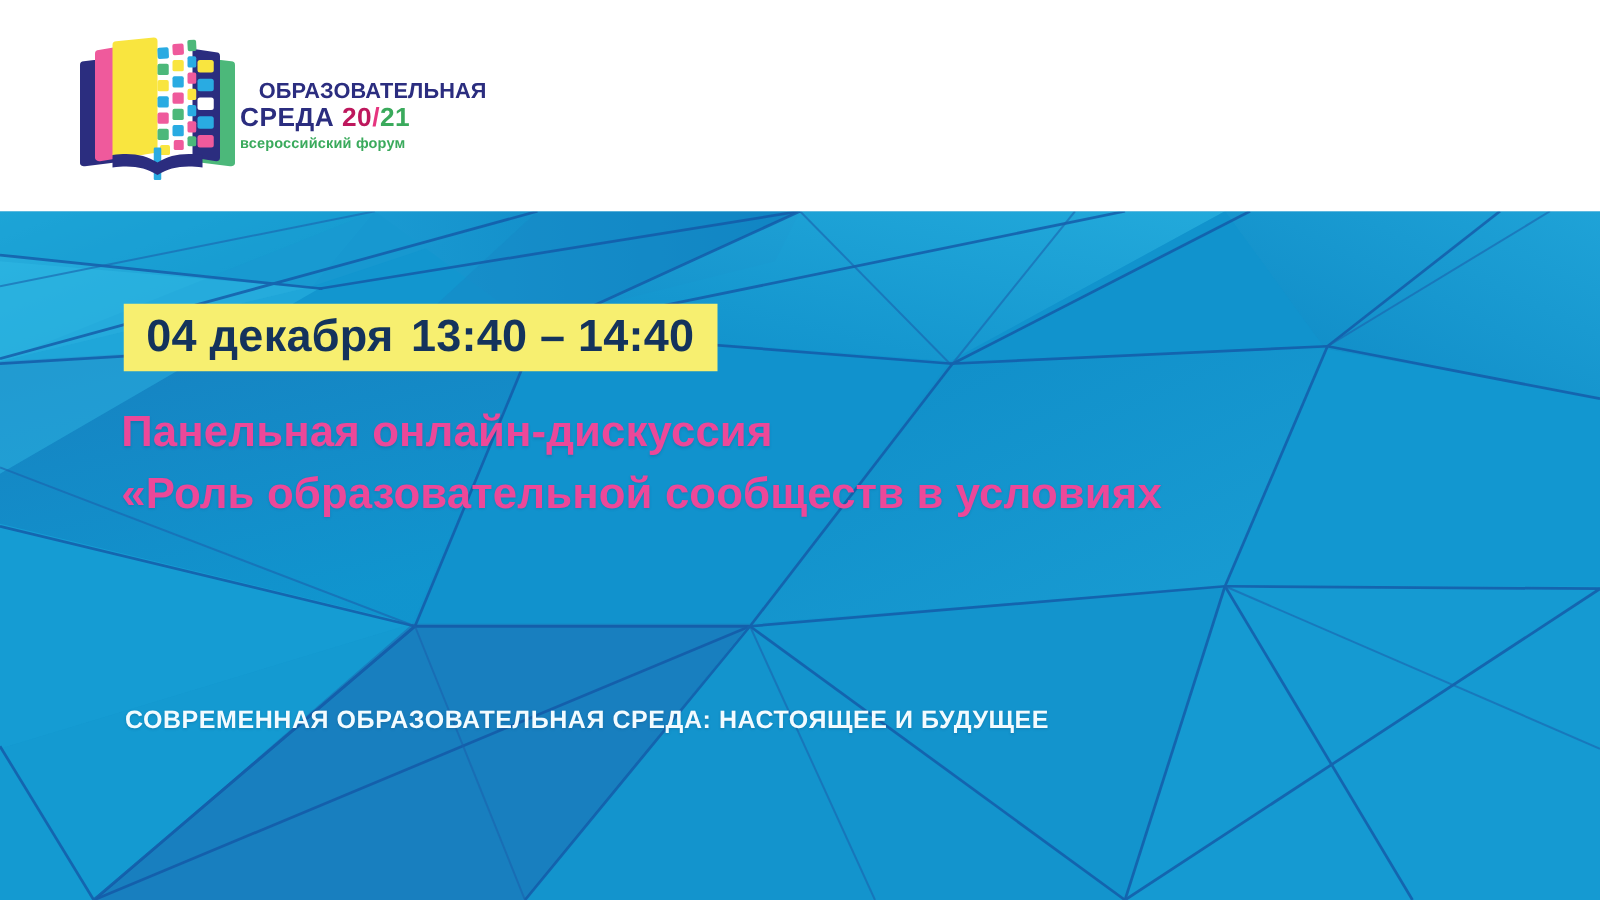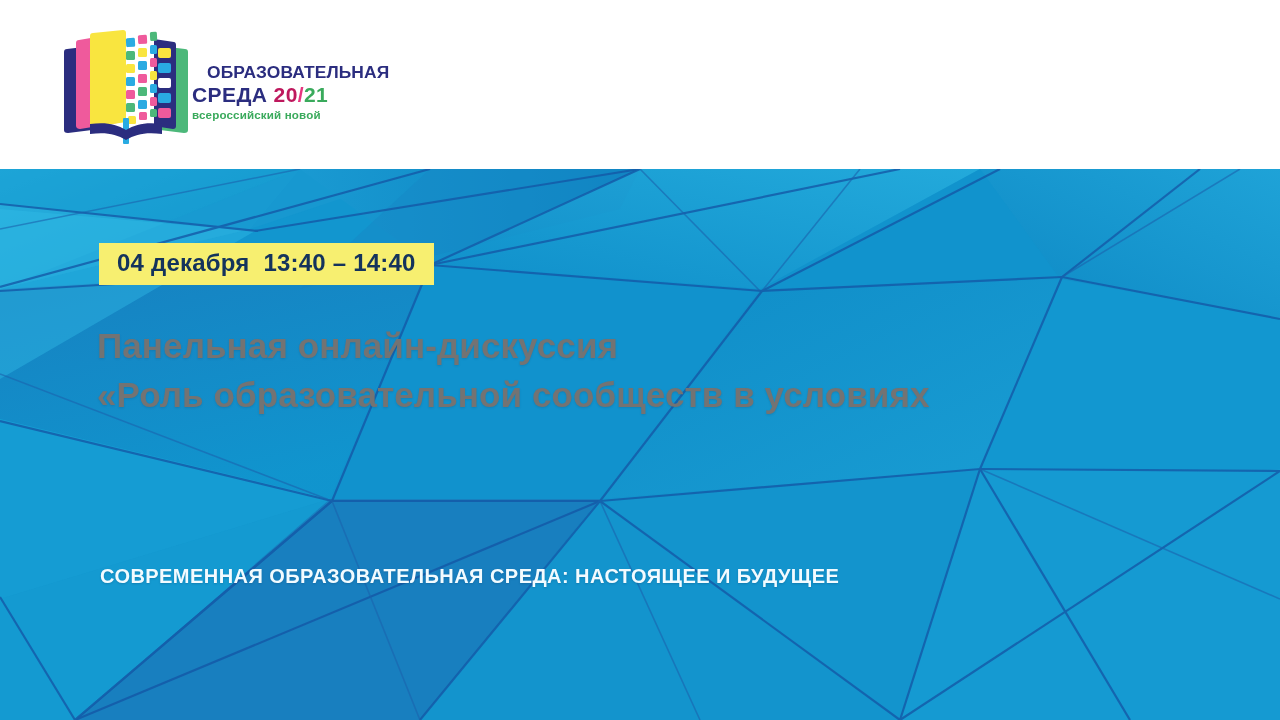--- a/index.html
+++ b/index.html
@@ -117,37 +117,37 @@
     height: 551px;
     z-index: 4;
   }
 
   .date-badge {
     position: absolute;
     left: 99px;
     top: 74px;
     background: #f7ef70;
     color: #14335c;
-    font-size: 24px;
+    font-size: 36px;
     font-weight: bold;
     letter-spacing: 0.2px;
     padding: 8px 18px 10px 18px;
     white-space: nowrap;
     line-height: 1.0;
   }
   .date-badge .d-date { margin-right: 14px; }
 
   .title-block {
     position: absolute;
     left: 97px;
     top: 152px;
     width: 1000px;
   }
   .title-line {
-    color: #737373;
+    color: #ec4899;
     font-size: 35px;
     font-weight: bold;
     line-height: 49px;
     letter-spacing: 0.1px;
     white-space: nowrap;
     text-shadow: 0 1px 2px rgba(10,60,100,0.18);
   }
 
   .kicker {
     position: absolute;
@@ -317,21 +317,21 @@
         </g>
 
         <rect x="61" y="96" width="6" height="26" rx="1" fill="#29abe2"></rect>
 
         <path d="M28,102 C44,100 54,102 64,108 C74,102 84,100 100,102 L100,112 C84,110 74,112 64,118 C54,112 44,110 28,112 Z" fill="#2b2d7f"></path>
       </svg>
 
       <div class="logo-text">
         <div class="logo-line2">ОБРАЗОВАТЕЛЬНАЯ</div>
         <div class="logo-line3"><span>СРЕДА</span> <span class="yr-a">20</span><span class="yr-sl">/</span><span class="yr-b">21</span></div>
-        <div class="logo-line4">всероссийский новой</div>
+        <div class="logo-line4">всероссийский форум</div>
       </div>
     </div>
   </div>
 
   <div class="content">
 
     <div class="date-badge">
       <span class="d-date">04 декабря</span><span class="d-time">13:40 – 14:40</span>
     </div>
 

